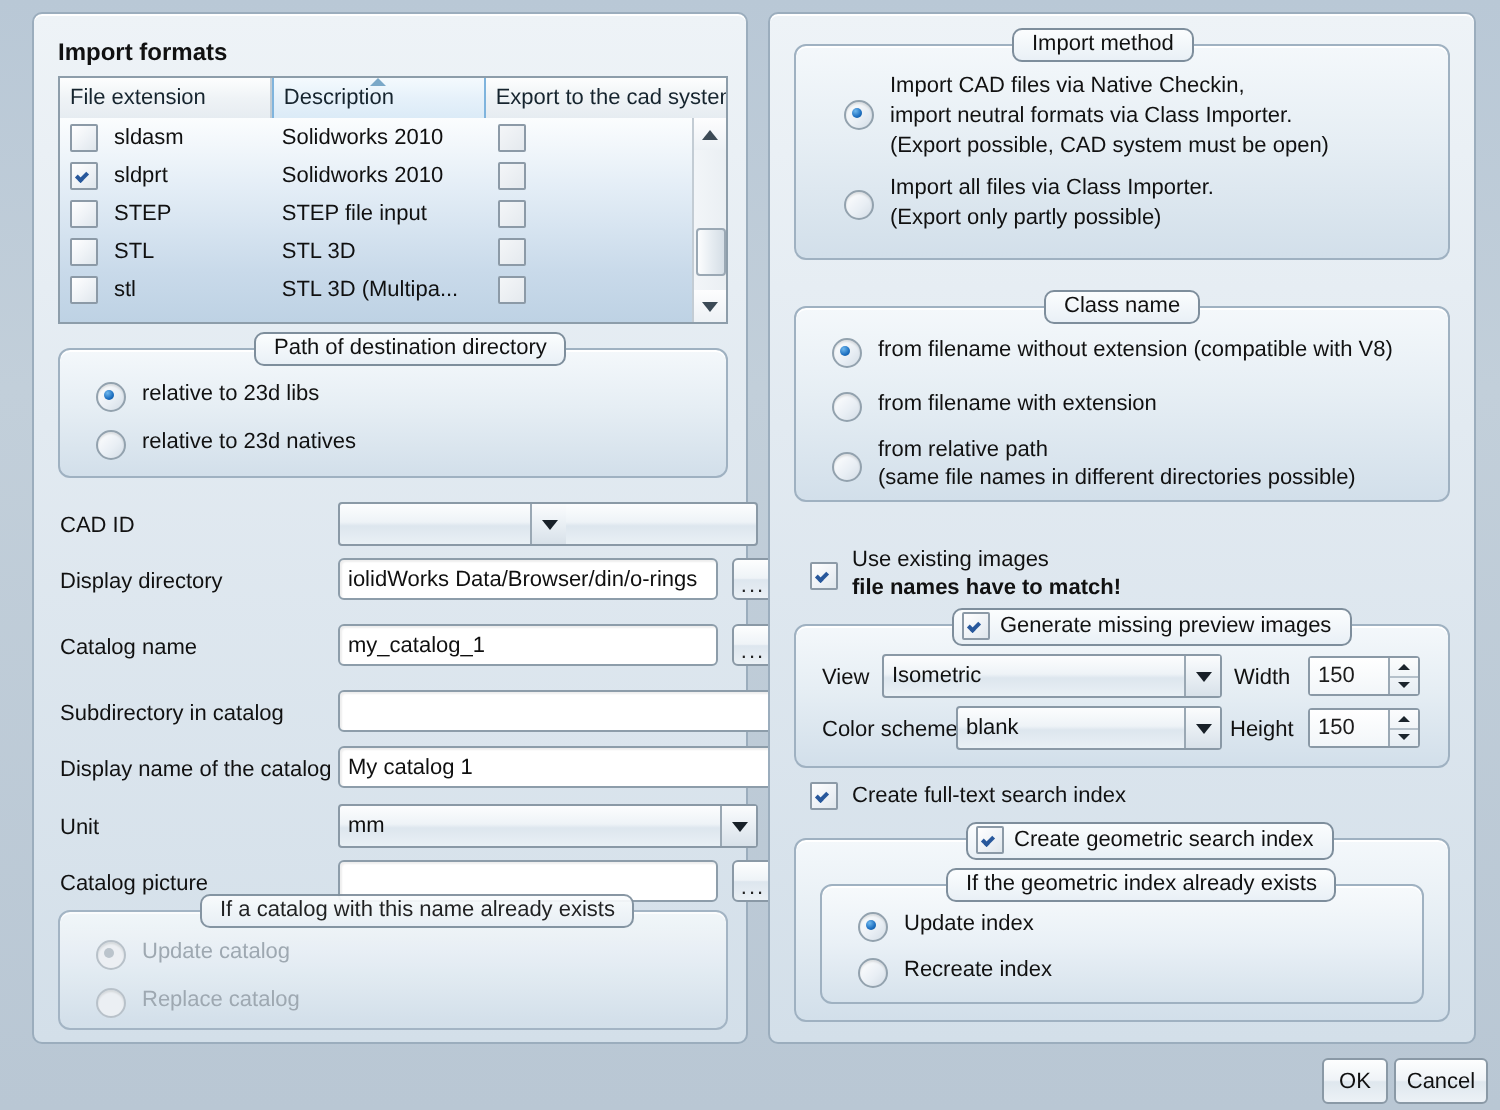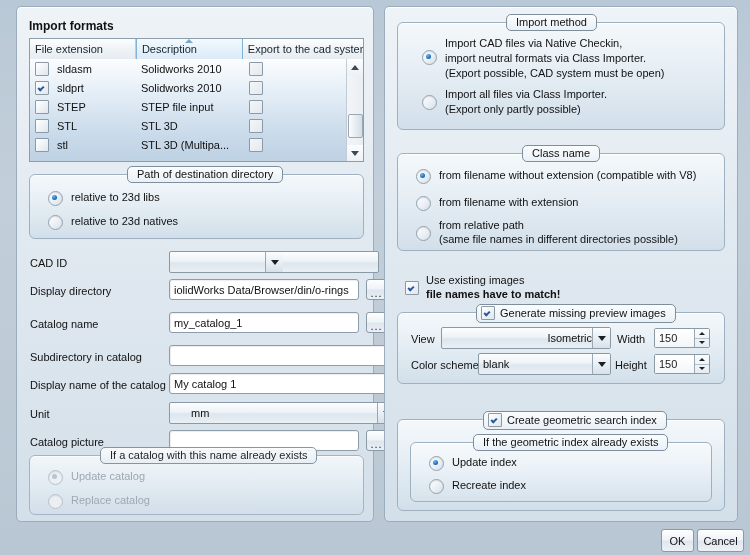--- a/index.html
+++ b/index.html
@@ -296,21 +296,21 @@
   <div class="textfield" style="left:152px;top:305px;width:180px;">my_catalog_1</div>
   <div class="btn-dots" style="left:349px;top:305px;">...</div>
 
   <div class="flabel" style="left:13px;top:344px;">Subdirectory in catalog</div>
   <div class="textfield" style="left:152px;top:338px;width:208px;"></div>
 
   <div class="flabel" style="left:13px;top:372px;">Display name of the catalog</div>
   <div class="textfield" style="left:152px;top:366px;width:208px;">My catalog 1</div>
 
   <div class="flabel" style="left:13px;top:401px;">Unit</div>
-  <div class="combo" style="left:152px;top:395px;width:208px;padding-left:17px;">
+  <div class="combo" style="left:152px;top:395px;width:208px;">
     <span class="val">mm</span>
     <span class="arrowbox">
         <span class="tri-down"></span>
       </span>
   </div>
 
   <div class="flabel" style="left:13px;top:429px;">Catalog picture</div>
   <div class="textfield" style="left:152px;top:423px;width:180px;"></div>
   <div class="btn-dots" style="left:349px;top:423px;">...</div>
 
@@ -387,21 +387,21 @@
     </div>
   </div>
 
   <div class="group" style="left:12px;top:305px;width:326px;height:70px;">
     <div class="group-legend with-check" style="left:78px;justify-content:flex-end;">
       <span class="cb checked"></span>
       <span>Generate missing preview images</span>
     </div>
 
     <div class="flabel" style="left:13px;top:20px;">View</div>
-    <div class="combo" style="left:43px;top:14px;width:168px;text-align:right;">
+    <div class="combo" style="left:43px;top:14px;width:168px;">
       <span class="val">Isometric</span>
       <span class="arrowbox">
           <span class="tri-down"></span>
         </span>
     </div>
     <div class="flabel" style="left:219px;top:20px;">Width</div>
     <div class="spin" style="left:256px;top:15px;width:54px;">
       <span class="sval">150</span>
       <span class="sbtns">
         <span class="sbtn">
@@ -427,20 +427,24 @@
         <span class="sbtn">
             <span class="tri-up-s"></span>
           </span>
         <span class="sbtn">
             <span class="tri-down-s"></span>
           </span>
       </span>
     </div>
   </div>
 
+  <div class="check-row" style="left:20px;top:384px;align-items:center;">
+    <div class="cb checked"></div>
+    <span class="lbl">Create full-text search index</span>
+  </div>
 
   <div class="group" style="left:12px;top:412px;width:326px;height:90px;">
     <div class="group-legend with-check" style="left:85px;">
       <span class="cb checked"></span>
       <span>Create geometric search index</span>
     </div>
 
     <div class="group sunken" style="left:12px;top:22px;width:300px;height:58px;">
       <div class="group-legend" style="left:62px;">If the geometric index already exists</div>
       <div class="radio-row" style="left:18px;top:13px;">

